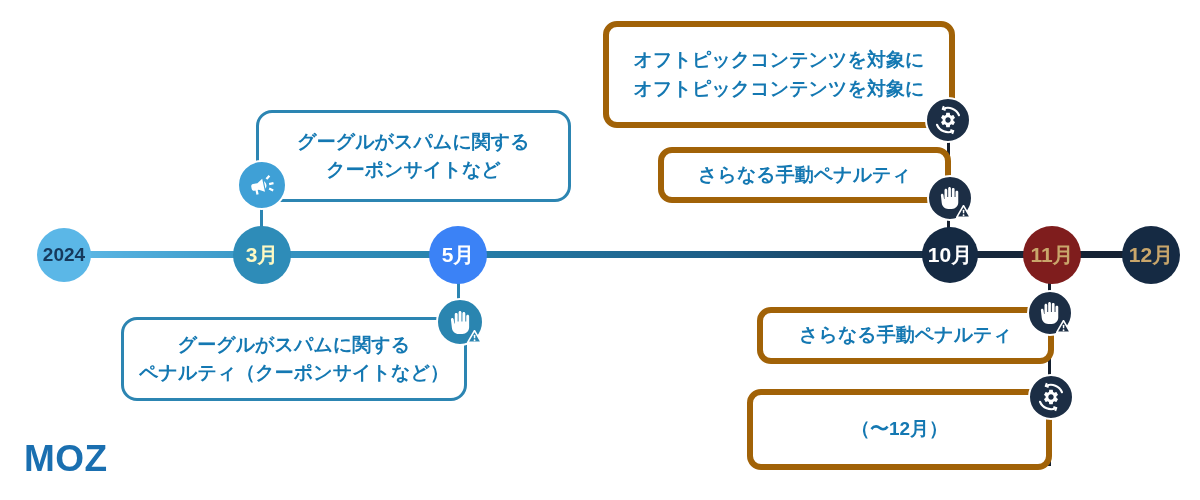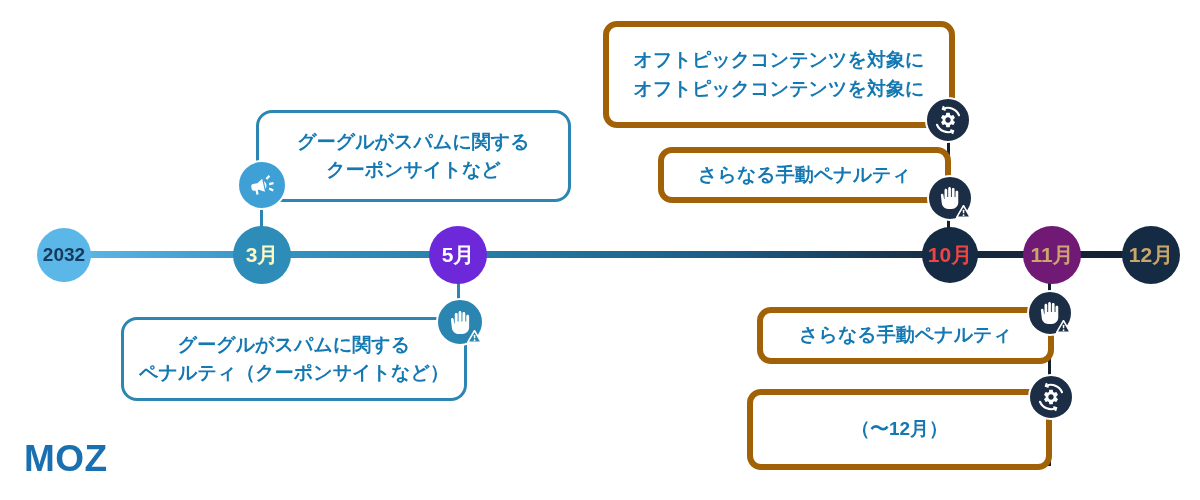--- a/index.html
+++ b/index.html
@@ -13,23 +13,23 @@
   
   .vline{position:absolute;width:3px;z-index:1;}
   .vline.teal{background:#2c85b2;}
   .vline.navy{background:#15202f;}
 
   
   .node{position:absolute;border-radius:50%;display:flex;align-items:center;justify-content:center;
     font-weight:bold;z-index:3;}
   .node-year{left:37px;top:228px;width:54px;height:54px;background:#5bb7e7;color:#16395c;font-size:19px;}
   .node-mar{left:233px;top:226px;width:58px;height:58px;background:#2e8cb8;color:#fef9c3;font-size:21px;}
-  .node-may{left:429px;top:226px;width:58px;height:58px;background:#6d28d9;color:#ffffff;font-size:21px;}
-  .node-oct{left:922px;top:227px;width:56px;height:56px;background:#152a43;color:#ef4444;font-size:21px;}
-  .node-nov{left:1023px;top:226px;width:58px;height:58px;background:#701a75;color:#c9a66b;font-size:21px;}
+  .node-may{left:429px;top:226px;width:58px;height:58px;background:#3b82f6;color:#ffffff;font-size:21px;}
+  .node-oct{left:922px;top:227px;width:56px;height:56px;background:#152a43;color:#ffffff;font-size:21px;}
+  .node-nov{left:1023px;top:226px;width:58px;height:58px;background:#7f1d1d;color:#c9a66b;font-size:21px;}
   .node-dec{left:1122px;top:226px;width:58px;height:58px;background:#152a43;color:#c9a66b;font-size:21px;text-align:right;}
 
   
   .callout{position:absolute;background:#ffffff;z-index:2;display:flex;flex-direction:column;
     align-items:center;justify-content:center;text-align:center;color:#1478b2;font-weight:bold;
     font-size:19px;line-height:1.5;box-sizing:border-box;}
   .callout.teal-border{border:3px solid #2c85b2;border-radius:16px;}
   .callout.navy-border{border:6px solid #a16207;border-radius:14px;}
   .co-march{left:256px;top:110px;width:315px;height:92px;}
   .co-oct-algo{left:603px;top:21px;width:352px;height:107px;}
@@ -89,21 +89,21 @@
 
   <div class="callout navy-border co-nov-manual">
     <span>さらなる手動ペナルティ</span>
   </div>
 
   <div class="callout navy-border co-nov-core">
     <span>（〜12月）</span>
   </div>
 
   <div class="node node-year">
-    <span>2032</span>
+    <span>2024</span>
   </div>
   <div class="node node-mar">
     <span>3月</span>
   </div>
   <div class="node node-may">
     <span>5月</span>
   </div>
   <div class="node node-oct">
     <span>10月</span>
   </div>

